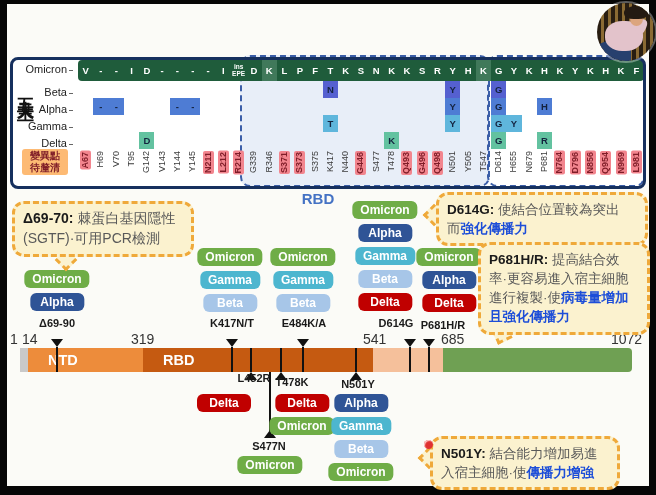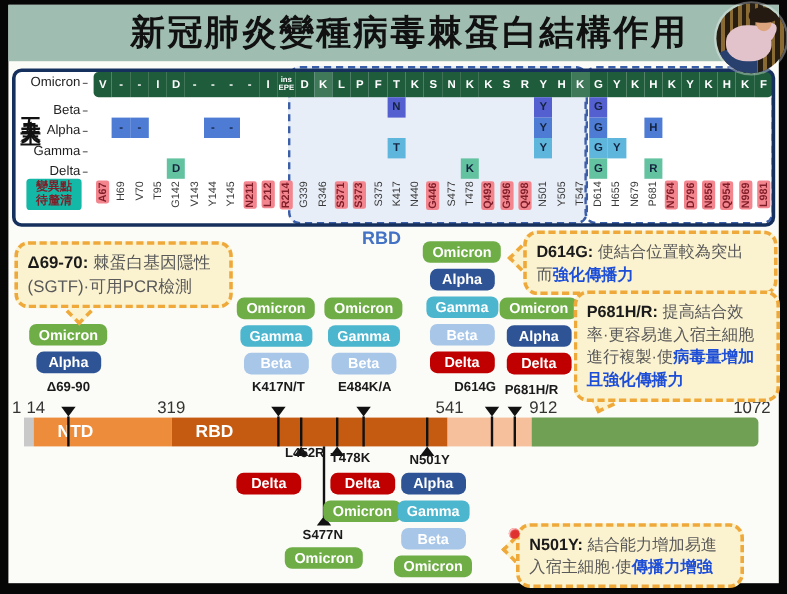--- a/index.html
+++ b/index.html
@@ -27,21 +27,21 @@
   .rowlab::after{content:"";display:inline-block;width:4px;height:1px;background:#666;margin-left:2px;vertical-align:middle;}
   #mutation-grid{left:78px;top:60px;width:566px;height:126px;display:flex;z-index:3;}
   .mcol{flex:1;display:flex;flex-direction:column;min-width:0;}
   .cell{display:flex;align-items:center;justify-content:center;}
   .cell.omi{height:21px;color:#fff;font-size:9.5px;font-weight:bold;}
   .cell.omi.ins{flex-direction:column;font-size:6.5px;line-height:1.05;}
   .cell.slot{height:17px;font-size:9.5px;font-weight:bold;color:#14233f;}
   .collabel{height:37px;display:flex;justify-content:center;align-items:flex-start;padding-top:2px;box-sizing:border-box;}
   .collabel span{writing-mode:vertical-rl;transform:rotate(180deg);font-size:9px;color:#3a3a3a;line-height:1;}
   .collabel span.red{background:#F2858E;color:#7F1D28;font-weight:bold;padding:1px 1px;border-radius:2px;}
-  .unresolved{left:22px;top:149px;width:46px;height:26px;background:#14b8a6;border-radius:3px;z-index:3;
+  .unresolved{left:22px;top:149px;width:46px;height:26px;background:#fdba74;border-radius:3px;z-index:3;
               display:flex;flex-direction:column;align-items:center;justify-content:center;font-size:10px;font-weight:bold;color:#7F1D28;line-height:1.2;}
   .rbd-caption{left:295px;top:190px;width:46px;text-align:center;font-size:15px;font-weight:bold;color:#4472C4;z-index:3;}
   
   .note{background:#FBF2CF;border:3px dashed #EFA93A;border-radius:12px;padding:5px 8px;font-size:13.5px;
         color:#595959;line-height:1.42;z-index:5;box-sizing:border-box;white-space:pre-line;}
   .seg-b{color:#1a1a1a;font-weight:bold;}
   .seg-n{color:#595959;}
   .seg-r{color:#1d4ed8;font-weight:bold;}
   .tail{width:13px;height:13px;background:#FBF2CF;z-index:4;}
   .pin{left:424px;top:440px;width:9px;height:9px;border-radius:50%;background:#E03131;z-index:6;box-shadow:inset 1px 1px 1px #ffd0d0;}
@@ -55,23 +55,20 @@
   .tri-up{width:0;height:0;border-left:6px solid transparent;border-right:6px solid transparent;border-bottom:8px solid #111;z-index:2;}
   .stack{transform:translateX(-50%);display:flex;flex-direction:column;align-items:center;gap:5px;z-index:3;}
   .pill{min-width:54px;height:18px;line-height:18px;border-radius:6px;color:#fff;font-size:12px;font-weight:bold;text-align:center;padding:0 8px;box-sizing:border-box;}
 </style>
 </head>
 <body>
 
 <div class="frame">
   <div class="abs slide-bg"></div>
 
-  <div class="abs title-band" style="background: rgb(159, 190, 177);">
-    <div class="title-text">新冠肺炎變種病毒棘蛋白結構作用</div>
-  </div>
 
   <div class="abs webcam">
     <div class="abs wc-jeans"></div>
     <div class="abs wc-body"></div>
     <div class="abs wc-arm"></div>
     <div class="abs wc-face"></div>
     <div class="abs wc-hair"></div>
   </div>
 
   <div class="abs tbl-bg"></div>
@@ -494,21 +491,21 @@
       <div class="abs barseg" style="left: 373px; width: 70px; background: rgb(245, 192, 155);">
         <span></span>
       </div>
       <div class="abs barseg" style="left: 443px; width: 189px; background: rgb(111, 160, 83); border-radius: 0px 4px 4px 0px;">
         <span></span>
       </div>
       <div class="abs axisnum" style="left: 10px;">1</div>
       <div class="abs axisnum" style="left: 22px;">14</div>
       <div class="abs axisnum" style="left: 131px;">319</div>
       <div class="abs axisnum" style="left: 363px;">541</div>
-      <div class="abs axisnum" style="left: 441px;">912</div>
+      <div class="abs axisnum" style="left: 441px;">685</div>
       <div class="abs axisnum" style="left: 611px;">1072</div>
     </div>
   <div id="marker-layer">
       <div class="abs stem" style="left: 56px; top: 347px; height: 25px;"></div>
       <div class="abs tri-down" style="left: 51px; top: 339px;"></div>
       <div class="abs stem" style="left: 231px; top: 347px; height: 25px;"></div>
       <div class="abs tri-down" style="left: 226px; top: 339px;"></div>
       <div class="abs stem" style="left: 302px; top: 347px; height: 25px;"></div>
       <div class="abs tri-down" style="left: 297px; top: 339px;"></div>
       <div class="abs stem" style="left: 409px; top: 347px; height: 25px;"></div>

